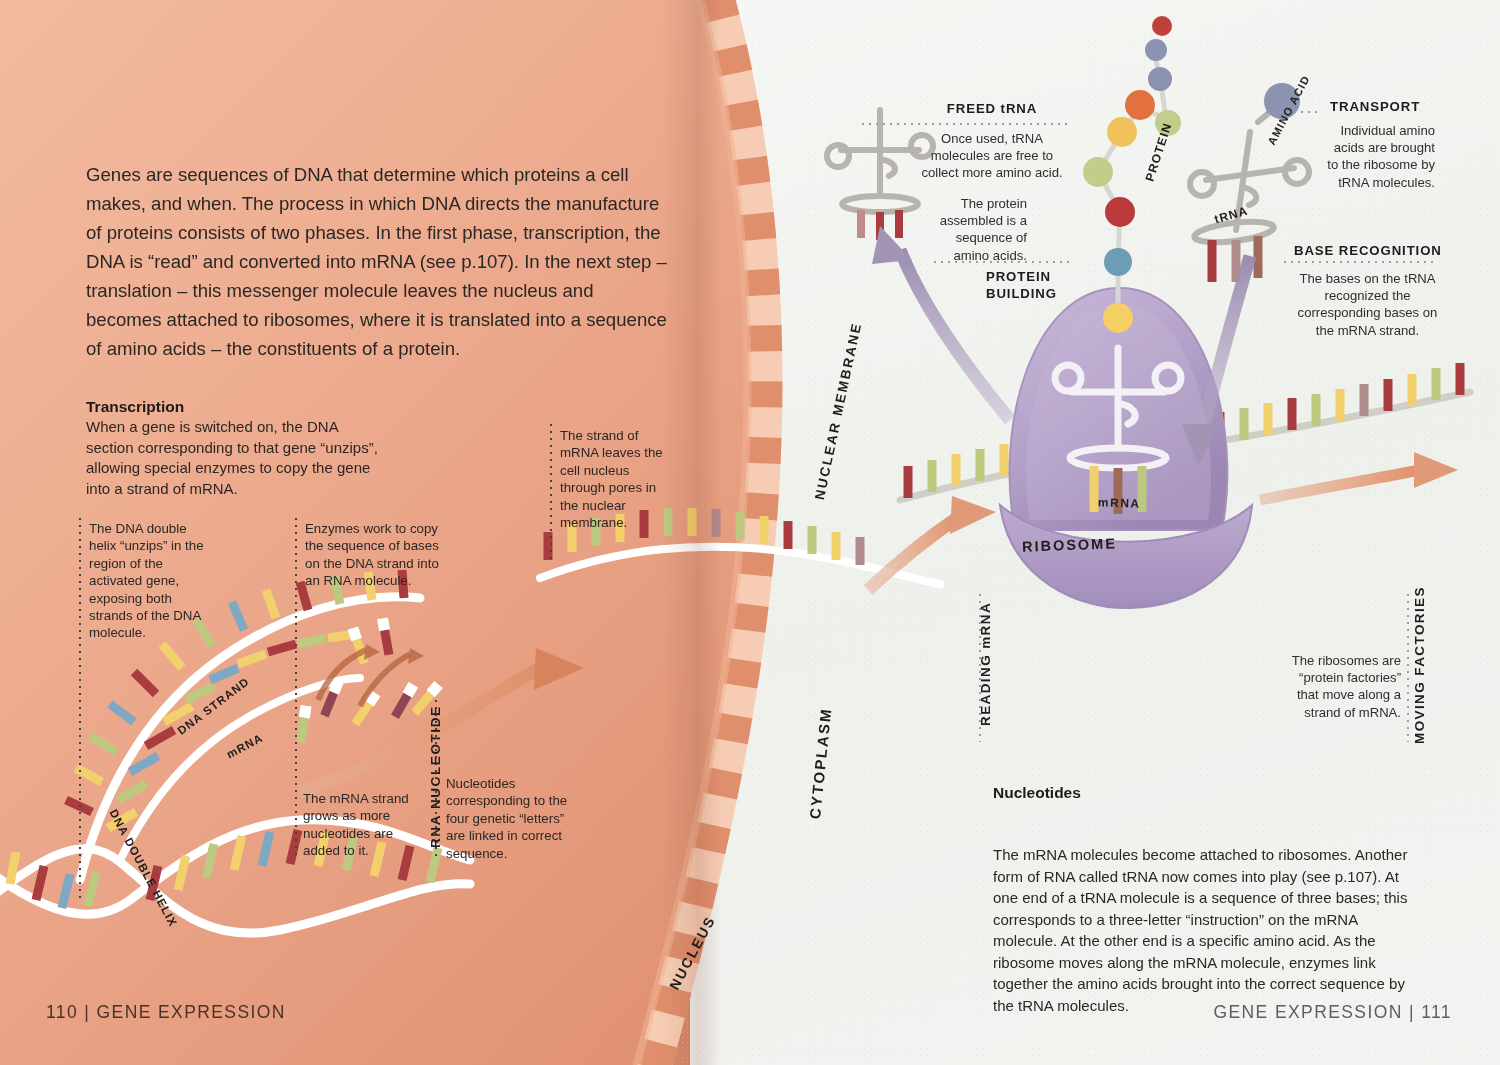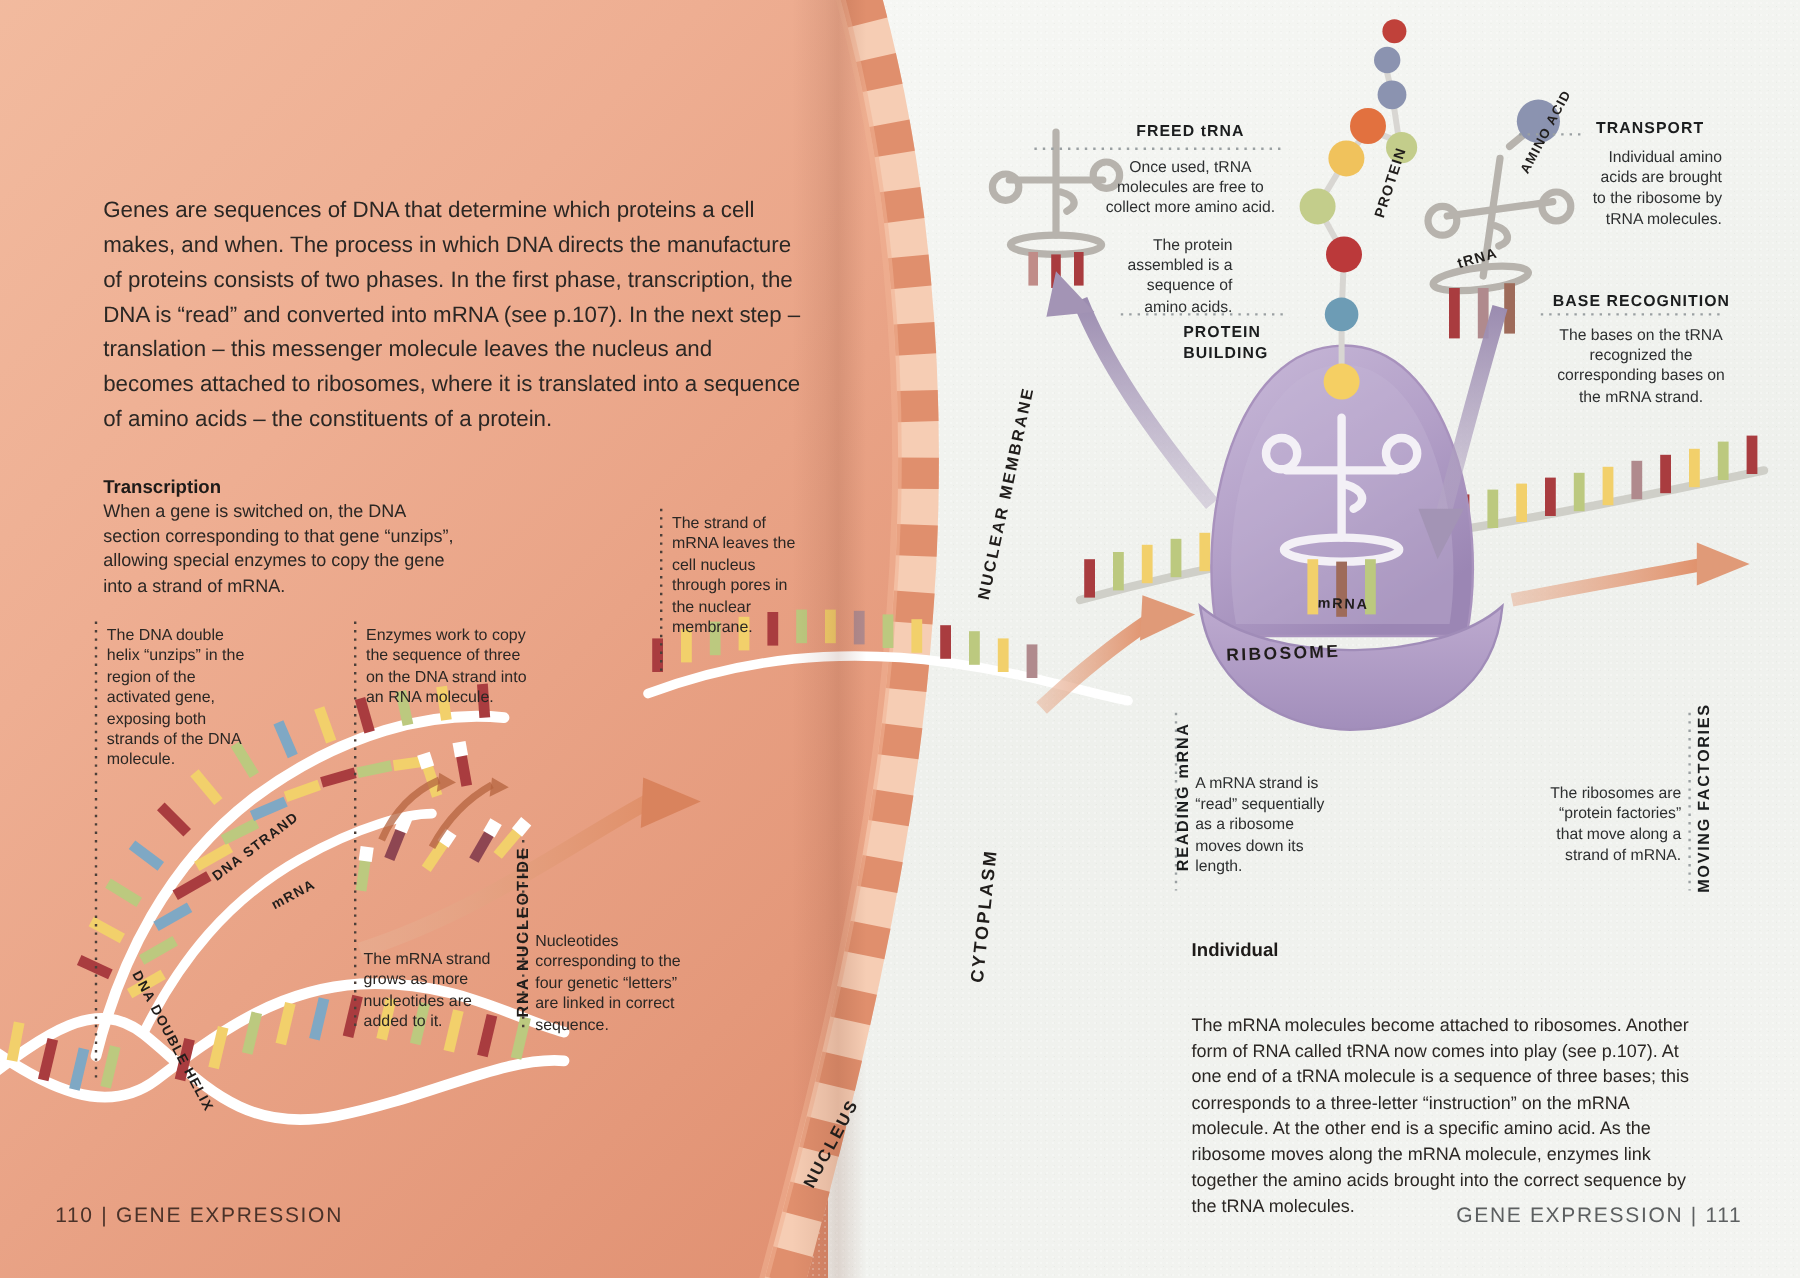--- a/index.html
+++ b/index.html
@@ -415,21 +415,21 @@
 
   <p class="intro">Genes are sequences of DNA that determine which proteins a cell makes, and when. The process in which DNA directs the manufacture of proteins consists of two phases. In the first phase, transcription, the DNA is “read” and converted into mRNA (see p.107). In the next step – translation – this messenger molecule leaves the nucleus and becomes attached to ribosomes, where it is translated into a sequence of amino acids – the constituents of a protein.</p>
 
   <div class="transcription">
     <div class="sec-head">Transcription</div>
     <div class="sec-body">When a gene is switched on, the DNA section corresponding to that gene “unzips”, allowing special enzymes to copy the gene into a strand of mRNA.</div>
   </div>
 
   <div class="callout" style="left:89px; top:520px; width:120px;">The DNA double helix “unzips” in the region of the activated gene, exposing both strands of the DNA molecule.</div>
 
-  <div class="callout" style="left:305px; top:520px; width:145px;">Enzymes work to copy the sequence of three on the DNA strand into an RNA molecule.</div>
+  <div class="callout" style="left:305px; top:520px; width:145px;">Enzymes work to copy the sequence of bases on the DNA strand into an RNA molecule.</div>
 
   <div class="callout" style="left:303px; top:790px; width:130px;">The mRNA strand grows as more nucleotides are added to it.</div>
 
   <div class="callout" style="left:446px; top:775px; width:128px;">Nucleotides corresponding to the four genetic “letters” are linked  in correct sequence.</div>
 
   <div class="callout" style="left:560px; top:427px; width:110px;">The strand of mRNA leaves the cell nucleus through pores in the nuclear membrane.</div>
 
   <div class="vlabel vlabel-dark" style="left:428px; top:848px; transform:rotate(-90deg);">RNA NUCLEOTIDE</div>
 
   <div class="artlabel" style="left:170px; top:700px; transform:rotate(-37deg);">DNA STRAND</div>
@@ -448,32 +448,31 @@
   <div class="r-callout" style="left:922px; top:195px; width:105px; text-align:right;">The protein assembled is a sequence of amino acids.</div>
   <div class="r-callout r-head" style="left:986px; top:268px; width:100px; line-height:17px; letter-spacing:.9px;">PROTEIN BUILDING</div>
 
   <div class="r-callout r-head" style="left:1330px; top:98px; width:120px; text-align:left;">TRANSPORT</div>
   <div class="r-callout" style="left:1320px; top:122px; width:115px; text-align:right;">Individual amino acids are brought to the ribosome by tRNA molecules.</div>
 
   <div class="r-callout r-head" style="left:1294px; top:242px; width:160px; text-align:left;">BASE RECOGNITION</div>
   <div class="r-callout" style="left:1290px; top:270px; width:155px; text-align:center;">The bases on the tRNA recognized the corresponding bases on the mRNA strand.</div>
 
   <div class="vlabel" style="left:978px; top:726px; transform:rotate(-90deg); letter-spacing:1.4px;">READING mRNA</div>
-  <div class="r-callout" style="left:996px; top:644px; width:108px;">A mRNA strand is “read” sequentially as a ribosome moves down its length.</div>
 
   <div class="vlabel" style="left:1412px; top:744px; transform:rotate(-90deg); letter-spacing:1.4px;">MOVING FACTORIES</div>
   <div class="r-callout" style="left:1283px; top:652px; width:118px; text-align:right;">The ribosomes are “protein factories” that move along a strand of mRNA.</div>
 
   <div class="artlabel" style="left:1098px; top:496px; letter-spacing:1.5px; font-size:12px; transform:rotate(2deg);">mRNA</div>
   <div class="artlabel" style="left:1022px; top:537px; letter-spacing:2px; font-size:14.5px; transform:rotate(-2deg);">RIBOSOME</div>
   <div class="artlabel" style="left:1128px; top:145px; transform:rotate(-72deg); font-size:12px;">PROTEIN</div>
   <div class="artlabel" style="left:1214px; top:208px; transform:rotate(-16deg); font-size:12px;">tRNA</div>
   <div class="artlabel" style="left:1250px; top:104px; transform:rotate(-62deg); font-size:11px;">AMINO ACID</div>
 
   <div class="translation">
-    <div class="sec-head">Individual</div>
+    <div class="sec-head">Nucleotides</div>
     <div class="sec-body">The mRNA molecules become attached to ribosomes. Another form of RNA called tRNA now comes into play (see p.107). At one end of a tRNA molecule is a sequence of three bases; this corresponds to a three-letter “instruction” on the mRNA molecule. At the other end is a specific amino acid. As the ribosome moves along the mRNA molecule, enzymes link together the amino acids brought into the correct sequence by the tRNA molecules.</div>
   </div>
 
   <div class="folio folio-l">110 | GENE EXPRESSION</div>
   <div class="folio folio-r">GENE EXPRESSION | 111</div>
 
 </div>
 
 </body></html>

